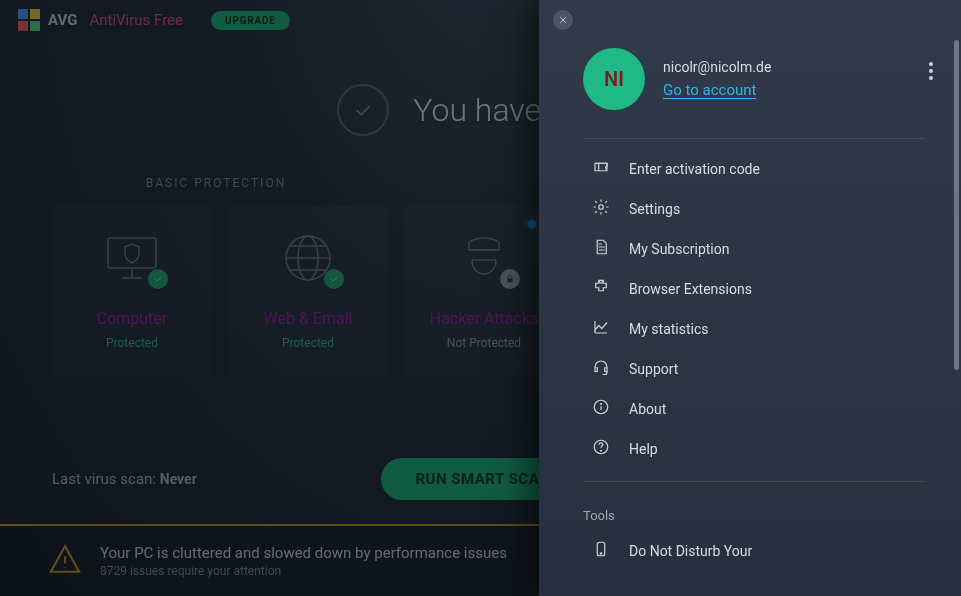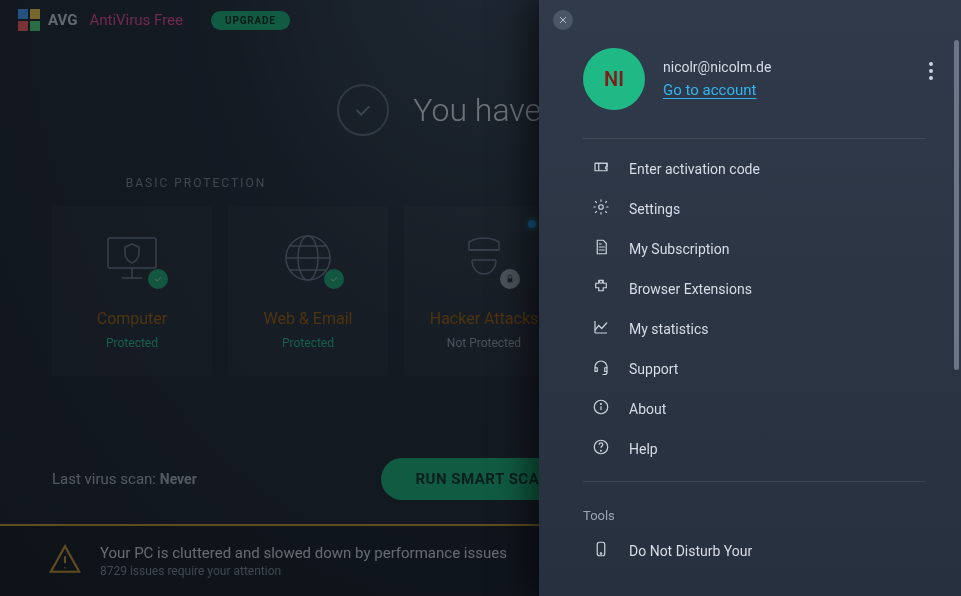--- a/index.html
+++ b/index.html
@@ -33,21 +33,21 @@
 
   .headline-row { display:flex; align-items:center; justify-content:center; gap:24px; margin-top:44px; }
   .check-circle {
     width:52px; height:52px; border:2px solid #5f6b7a; border-radius:50%;
     display:flex; align-items:center; justify-content:center;
   }
   .check-circle svg { stroke:#7d8a9a; }
   .headline { font-size:32px; font-weight:300; color:#e8edf3; }
   .headline .accent { color:#27c08d; }
 
-  .section-labels { display:flex; margin-top:40px; padding: 0 28px; font-size:12px; letter-spacing:2px; color:#818c9c; }
+  .section-labels { display:flex; margin-top:40px; padding: 0 48px; font-size:12px; letter-spacing:2px; color:#818c9c; }
   .section-labels div:first-child { width: 336px; text-align: center; }
   .section-labels div:last-child  { flex: 1; text-align: center; }
 
   .tiles { display:flex; gap:16px; margin-top:16px; padding: 0 52px; }
   .tile {
     width:160px; height:170px; border-radius:4px;
     background:rgba(255,255,255,0.035);
     display:flex; flex-direction:column; align-items:center; justify-content:center;
     gap:8px;
     position: relative;
@@ -59,21 +59,21 @@
     width:20px; height:20px; border-radius:50%; background:#23b077;
     display:flex; align-items:center; justify-content:center;
   }
   .tick-badge svg { stroke:#fff; }
   .lock-badge {
     position:absolute; right:-6px; bottom:-6px;
     width:20px; height:20px; border-radius:50%; background:#9aa4b2;
     display:flex; align-items:center; justify-content:center;
   }
   .lock-badge svg { fill:#2b3443; }
-  .tile-title { color:#a16207; font-size:16px; margin-top:18px; }
+  .tile-title { color:#a21caf; font-size:16px; margin-top:18px; }
   .tile-status-ok { color:#27c08d; font-size:12px; }
   .tile-status-np { color:#9aa4b2; font-size:12px; }
   .blue-dot { position:absolute; top:14px; right:28px; width:8px; height:8px; border-radius:50%; background:#1ea7ff; box-shadow:0 0 6px #1ea7ff; }
 
   .scan-row { position:absolute; bottom:96px; left:0; right:0; display:flex; align-items:center; padding:0 52px; }
   .last-scan { font-size:15px; color:#aeb7c3; }
   .last-scan .val { font-weight:700; font-size:14px; }
   .scan-btn {
     margin: 0 auto;
     background:#19b87a; color:#073425;

